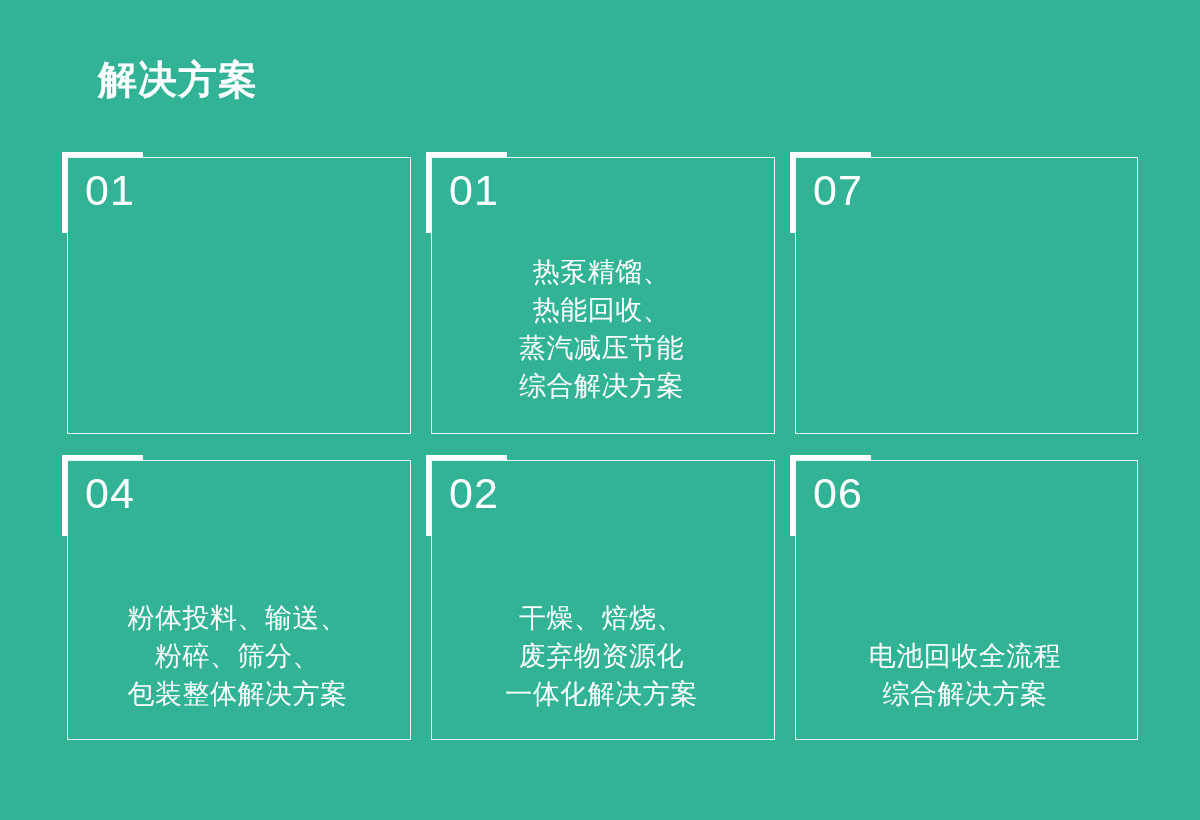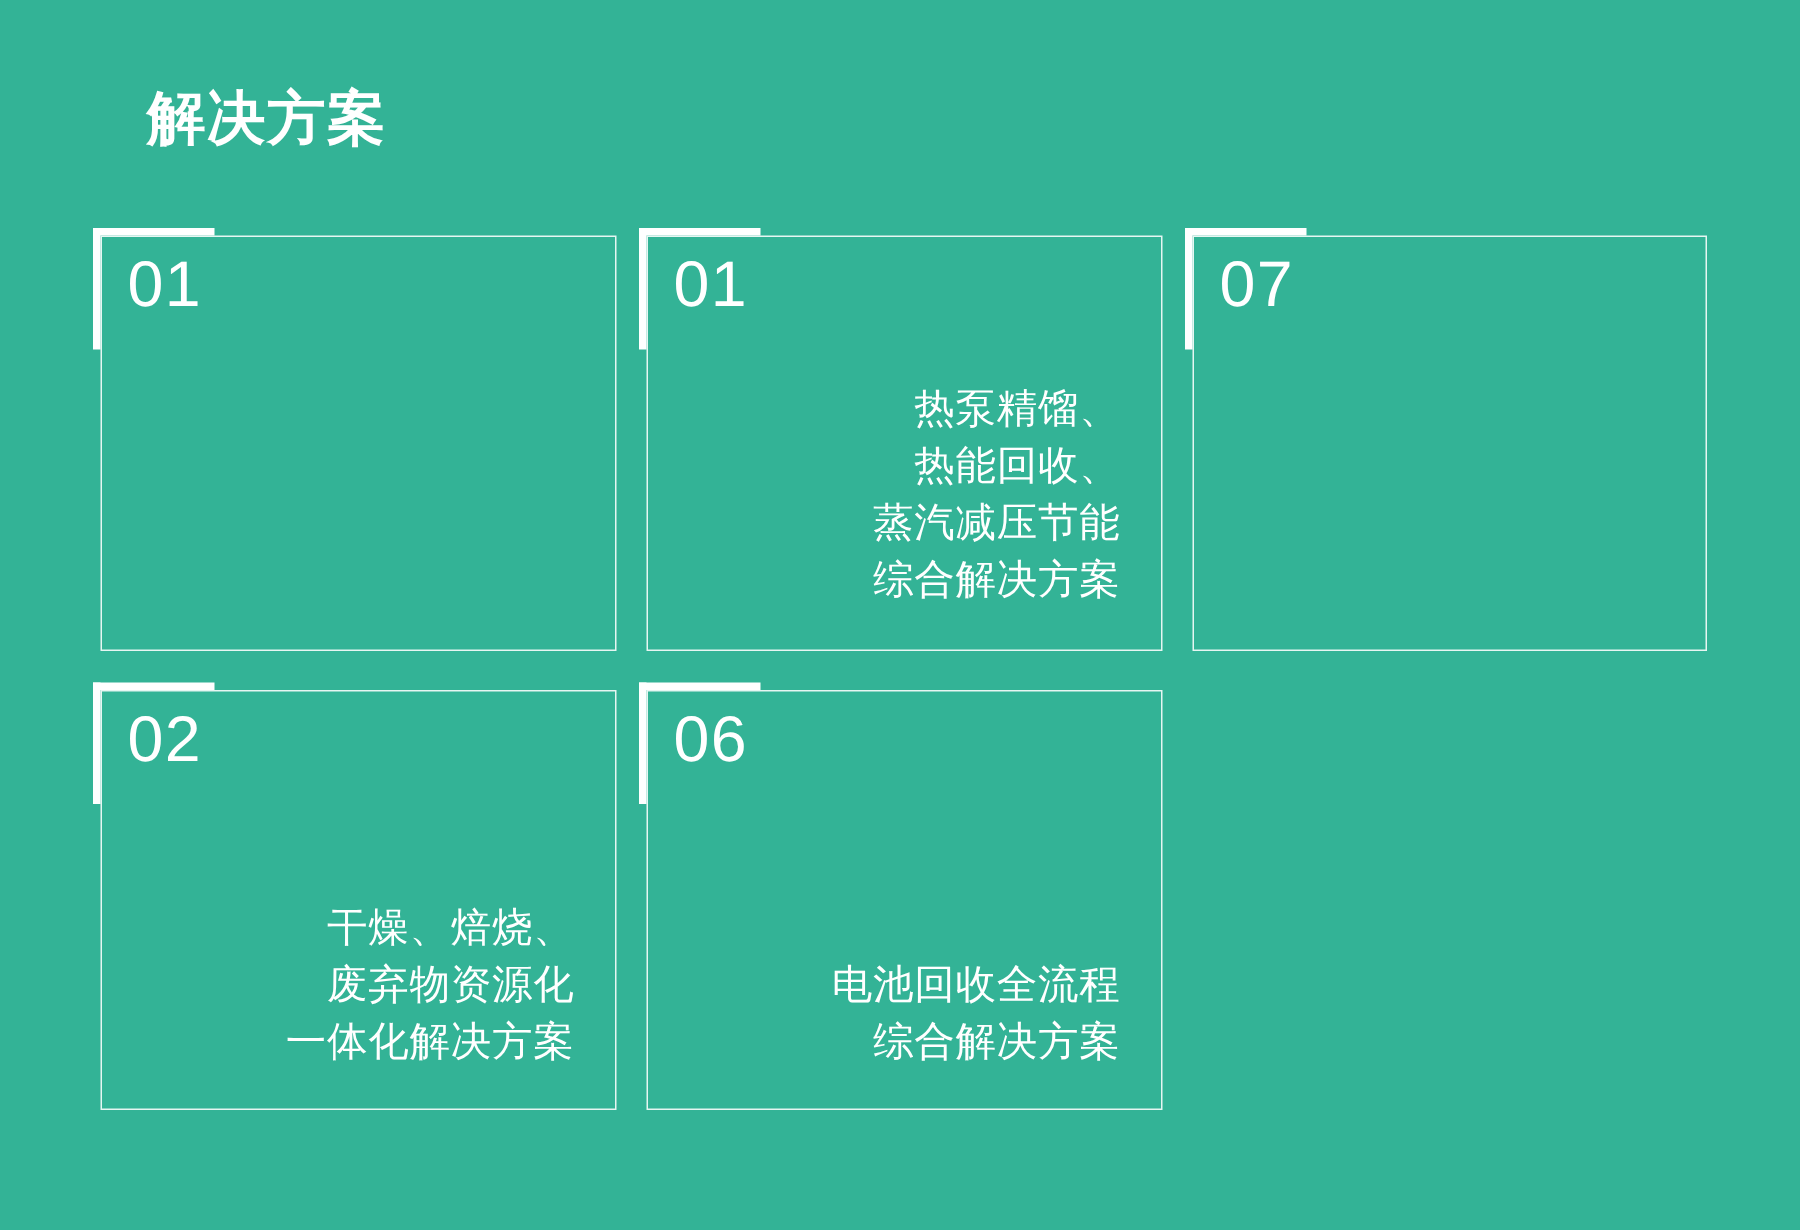--- a/index.html
+++ b/index.html
@@ -78,21 +78,21 @@
     color: #ffffff;
     line-height: 1.15;
     letter-spacing: 1px;
   }
 
   .card-body {
     position: absolute;
     right: 27px;
     bottom: 26px;
     left: 24px;
-    text-align: right;
+    text-align: center;
     color: #ffffff;
     font-size: 27px;
     line-height: 38px;
     letter-spacing: 0.5px;
     white-space: pre-line;
   }
 
   .card-body.mid {
     bottom: 28px;
   }
@@ -118,20 +118,27 @@
 热能回收、
 蒸汽减压节能
 综合解决方案</div>
     </div>
 
     <div class="card">
       <span class="card-bracket"></span>
       <div class="card-number">07</div>
     </div>
 
+    <div class="card">
+      <span class="card-bracket"></span>
+      <div class="card-number">04</div>
+      <div class="card-body">粉体投料、输送、
+粉碎、筛分、
+包装整体解决方案</div>
+    </div>
 
     <div class="card">
       <span class="card-bracket"></span>
       <div class="card-number">02</div>
       <div class="card-body">干燥、焙烧、
 废弃物资源化
 一体化解决方案</div>
     </div>
 
     <div class="card">

